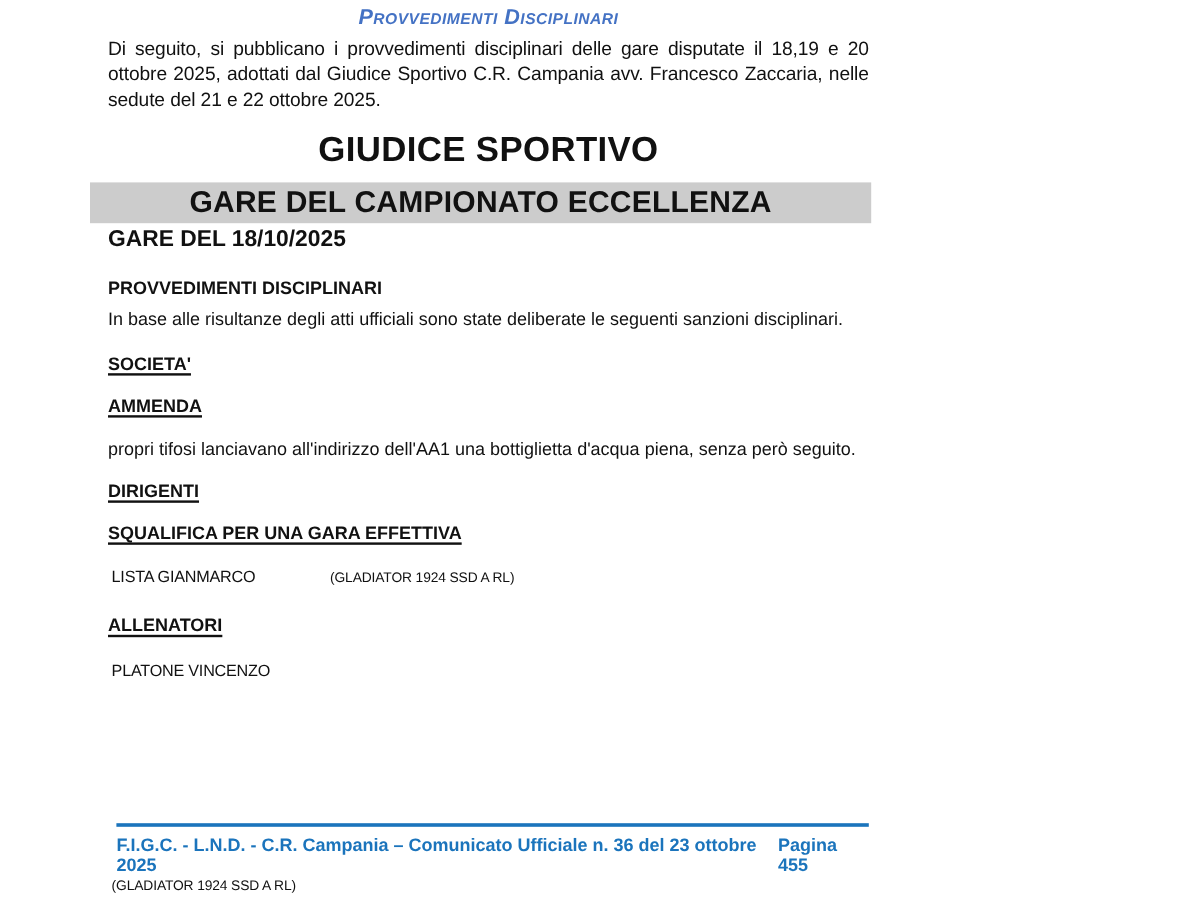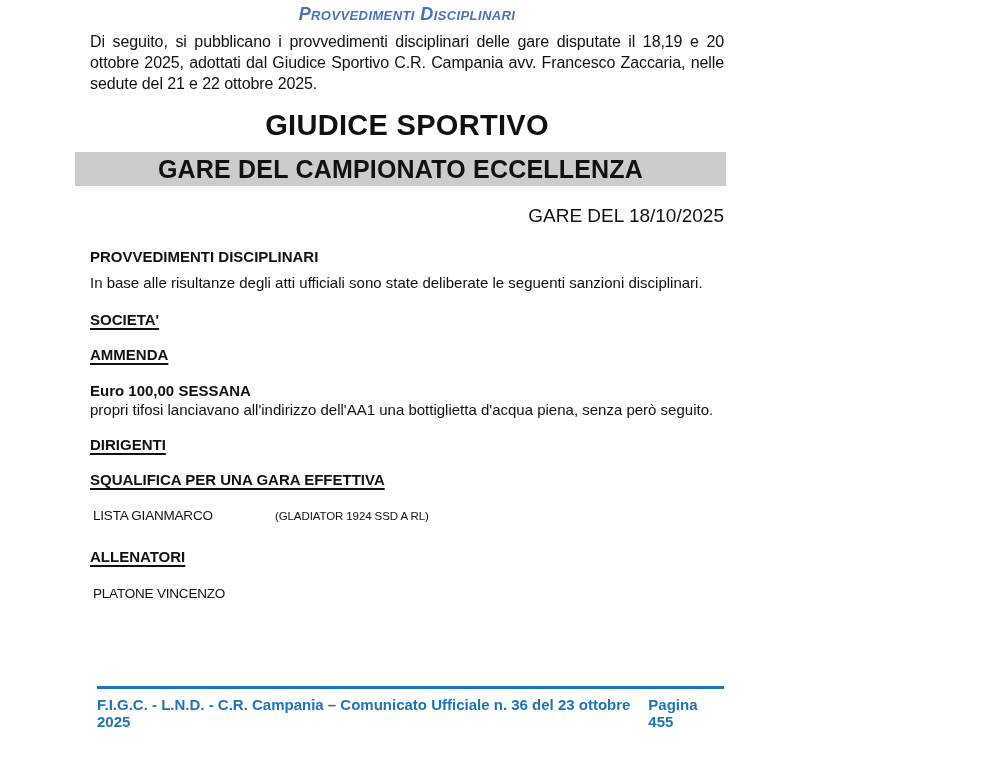--- a/index.html
+++ b/index.html
@@ -44,24 +44,24 @@
     background: #cccccc;
     height: 34px;
     line-height: 34px;
     text-align: center;
     font-size: 25px;
     font-weight: bold;
     letter-spacing: 0.2px;
   }
 
   .date-title {
-    margin-top: 19px;
-    text-align: right;
+    margin-top: 3px;
+    text-align: left;
     font-size: 19px;
-    font-weight: normal;
+    font-weight: bold;
     line-height: 22px;
   }
 
   .b15 { font-size: 15px; font-weight: bold; line-height: 18px; }
   .r15 { font-size: 15px; line-height: 18px; }
 
   .prov-heading { margin-top: 21px; }
   .prov-intro   { margin-top: 8px; }
 
   .section-heading {
@@ -125,21 +125,20 @@
 
     <div class="b15 prov-heading">PROVVEDIMENTI DISCIPLINARI</div>
 
     <div class="r15 prov-intro">In base alle risultanze degli atti ufficiali sono state deliberate le seguenti sanzioni disciplinari.</div>
 
     <div class="section-heading mt-societa">SOCIETA'</div>
 
     <div class="section-heading mt-ammenda">AMMENDA</div>
 
     <div class="mt-fine">
-      <div class="fine-amount">Euro 100,00 SESSANA</div>
       <div class="fine-reason">propri tifosi lanciavano all'indirizzo dell'AA1 una bottiglietta d'acqua piena, senza però seguito.</div>
     </div>
 
     <div class="section-heading mt-dirigenti">DIRIGENTI</div>
 
     <div class="section-heading mt-squalifica">SQUALIFICA PER UNA GARA EFFETTIVA</div>
 
     <div class="person-row mt-person1">
       <span class="person-name">LISTA GIANMARCO</span>
       <span class="person-club">(GLADIATOR 1924 SSD A RL)</span>

